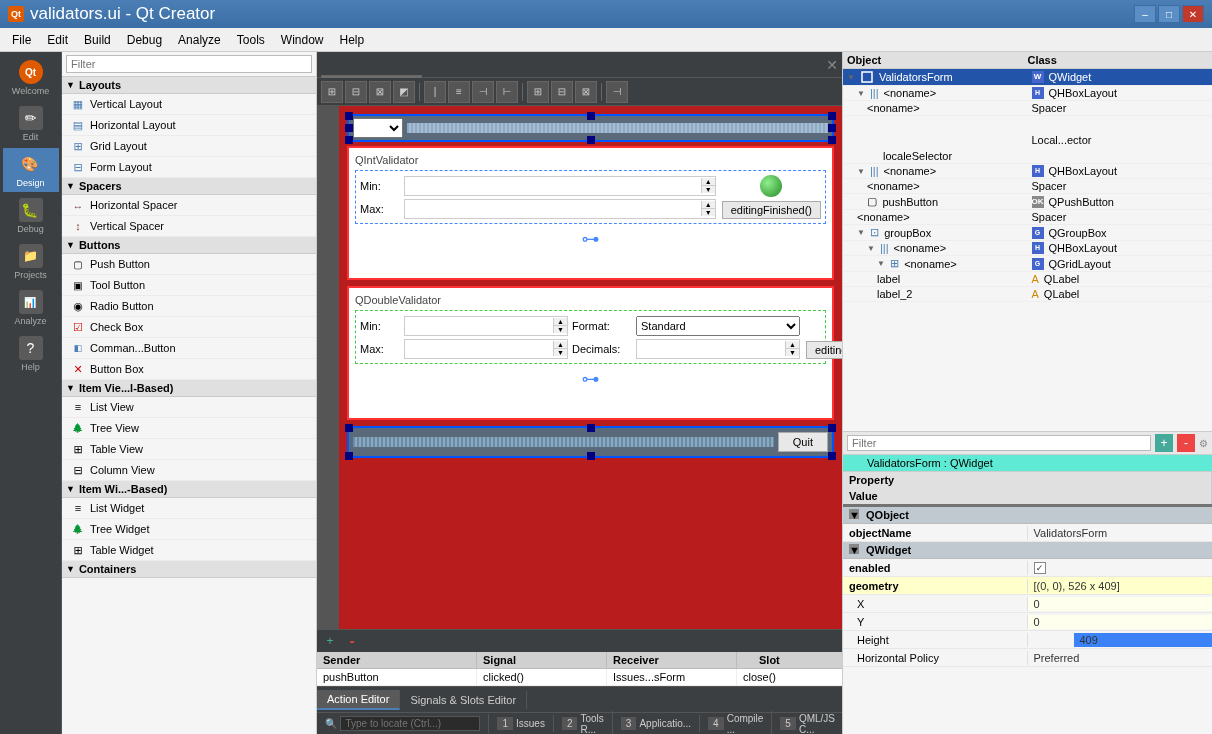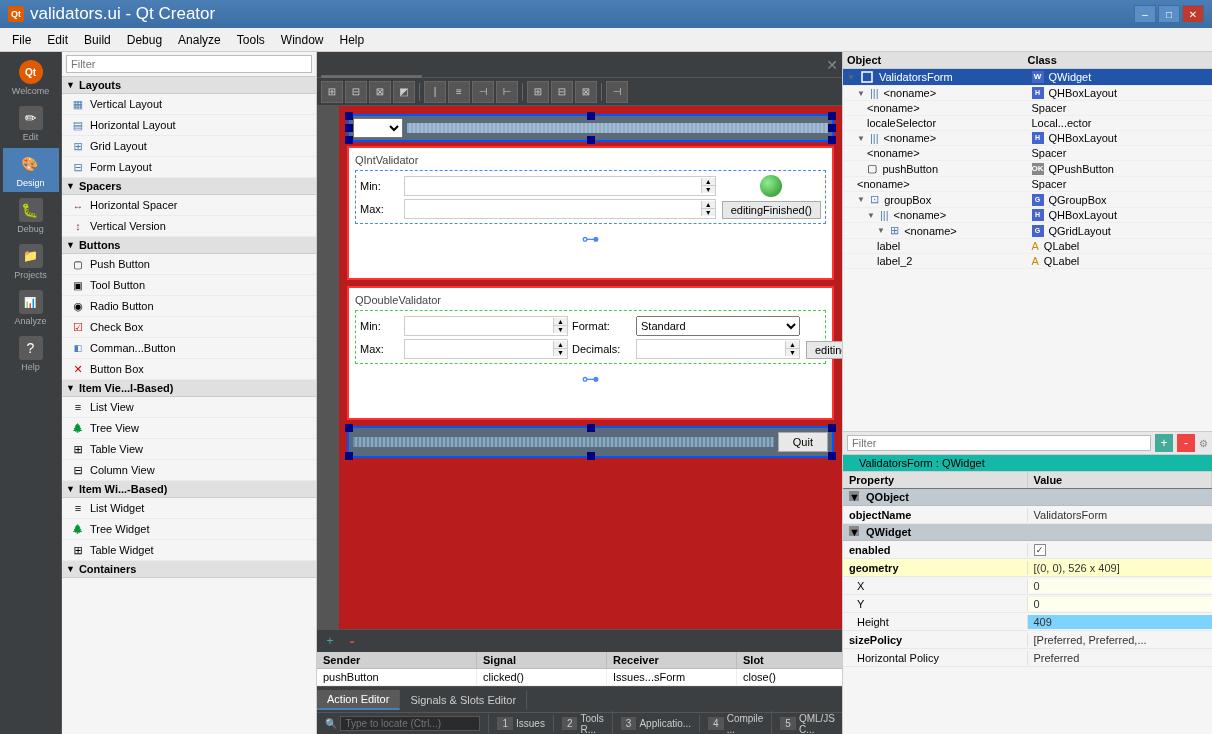--- a/index.html
+++ b/index.html
@@ -76,22 +76,22 @@
     .obj-row.selected { background: #2255aa; color: white; }
     .obj-cell { padding: 1px 4px; display: flex; align-items: center; gap: 3px; white-space: nowrap; overflow: hidden; text-overflow: ellipsis; }
     .expand-arrow { font-size: 8px; color: #666; }
     
     
     .props-panel { flex: 1; display: flex; flex-direction: column; overflow: hidden; }
     .props-filter { display: flex; align-items: center; padding: 2px 4px; border-bottom: 1px solid #ccc; gap: 4px; background: #e8e8e8; }
     .props-filter input { flex: 1; padding: 1px 4px; border: 1px solid #bbb; font-size: 11px; }
     .props-filter-btn { width: 18px; height: 18px; background: #4a9; border: none; color: white; font-size: 12px; cursor: pointer; display: flex; align-items: center; justify-content: center; }
     .props-filter-btn.minus { background: #e44; }
-    .props-path { padding: 2px 16px; font-size: 11px; background: #14b8a6; border-bottom: 1px solid #ccc; }
-    .props-header { display: grid; grid-template-columns: 1fr 1fr; background: #e0e0e0; border-bottom: 1px solid #737373; }
+    .props-path { padding: 2px 24px; font-size: 11px; background: #5eead4; border-bottom: 1px solid #ccc; }
+    .props-header { display: grid; grid-template-columns: 1fr; background: #e0e0e0; border-bottom: 3px solid #737373; }
     .props-col { padding: 2px 6px; font-size: 11px; font-weight: bold; border-right: 1px solid #ccc; }
     .props-table { flex: 1; overflow-y: auto; }
     .prop-section { background: #c0c8d0; padding: 2px 6px; font-size: 11px; font-weight: bold; border-bottom: 1px solid #bbb; }
     .prop-row { display: grid; grid-template-columns: 1fr 1fr; font-size: 11px; border-bottom: 1px solid #e8e8e8; align-items: center; min-height: 18px; }
     .prop-row.highlighted { background: #ffffcc; }
     .prop-name { padding: 1px 6px; font-weight: bold; border-right: 1px solid #e0e0e0; }
     .prop-value { padding: 1px 6px; color: #333; }
     .checkbox-check { width: 12px; height: 12px; background: #fff; border: 1px solid #888; display: flex; align-items: center; justify-content: center; font-size: 9px; color: #333; }
 
     
@@ -198,21 +198,21 @@
       <div class="tree-category">
         <span class="arrow">▼</span>
         <span>Spacers</span>
       </div>
       <div class="tree-item">
         <span class="item-icon" style="color:#884444;">↔</span>
         <span>Horizontal Spacer</span>
       </div>
       <div class="tree-item">
         <span class="item-icon" style="color:#884444;">↕</span>
-        <span>Vertical Version</span>
+        <span>Vertical Spacer</span>
       </div>
 
       <div class="tree-category">
         <span class="arrow">▼</span>
         <span>Buttons</span>
       </div>
       <div class="tree-item">
         <span class="item-icon" style="font-size:10px;">▢</span>
         <span>Push Button</span>
       </div>
@@ -432,21 +432,21 @@
 
       <div style="display:flex; align-items:center; height:22px; padding:0 4px; gap:4px; background:#3c3f41;">
         <button class="sig-btn add">+</button>
         <button class="sig-btn remove" style="color:#e44; background:none; border:none; cursor:pointer; font-size:14px; font-weight:bold;">-</button>
       </div>
 
       <div style="display:grid; grid-template-columns:160px 130px 130px 130px; background:#d0d0d0; border-bottom:1px solid #bbb;">
         <div style="padding:2px 6px; font-size:11px; font-weight:bold; border-right:1px solid #bbb;">Sender</div>
         <div style="padding:2px 6px; font-size:11px; font-weight:bold; border-right:1px solid #bbb;">Signal</div>
         <div style="padding:2px 6px; font-size:11px; font-weight:bold; border-right:1px solid #bbb;">Receiver</div>
-        <div style="padding:2px 6px; font-size:11px; font-weight:bold;">Slot</div>
+        <div style="padding:2px 6px; font-size:11px; font-weight:bold;margin-left:16px;">Slot</div>
       </div>
 
       <div style="display:grid; grid-template-columns:160px 130px 130px 130px; background:white; border-bottom:1px solid #eee;">
         <div style="padding:2px 6px; font-size:11px; border-right:1px solid #eee;">pushButton</div>
         <div style="padding:2px 6px; font-size:11px; border-right:1px solid #eee;">clicked()</div>
         <div style="padding:2px 6px; font-size:11px; border-right:1px solid #eee;">Issues...sForm</div>
         <div style="padding:2px 6px; font-size:11px;">close()</div>
       </div>
     </div>
 
@@ -537,21 +537,21 @@
         <div class="obj-row">
           <div class="obj-cell" style="padding-left:24px;">
             <span>&lt;noname&gt;</span>
           </div>
           <div class="obj-cell">
             <span>Spacer</span>
           </div>
         </div>
 
         <div class="obj-row">
-          <div class="obj-cell" style="padding-left:24px;">
+          <div class="obj-cell" style="padding-left:40px;margin-top:33px;">
             <span>localeSelector</span>
           </div>
           <div class="obj-cell">
             <span>Local...ector</span>
           </div>
         </div>
 
         <div class="obj-row">
           <div class="obj-cell" style="padding-left:14px;">
             <span class="expand-arrow">▼</span>
@@ -691,25 +691,21 @@
         <div class="prop-row">
           <div class="prop-name" style="padding-left:14px; font-weight:normal;">X</div>
           <div class="prop-value" style="background:#ffffee;">0</div>
         </div>
         <div class="prop-row">
           <div class="prop-name" style="padding-left:14px; font-weight:normal;">Y</div>
           <div class="prop-value" style="background:#ffffee;">0</div>
         </div>
         <div class="prop-row">
           <div class="prop-name" style="padding-left:14px; font-weight:normal;">Height</div>
-          <div class="prop-value" style="background:#7dd3fc;">409</div>
-        </div>
-        <div class="prop-row">
-          <div class="prop-name">sizePolicy</div>
-          <div class="prop-value">[Preferred, Preferred,...</div>
+          <div class="prop-value" style="background:#3b82f6;margin-left:46px;">409</div>
         </div>
         <div class="prop-row">
           <div class="prop-name" style="padding-left:14px; font-weight:normal;">Horizontal Policy</div>
           <div class="prop-value">Preferred</div>
         </div>
       </div>
     </div>
   </div>
 
 </div>

